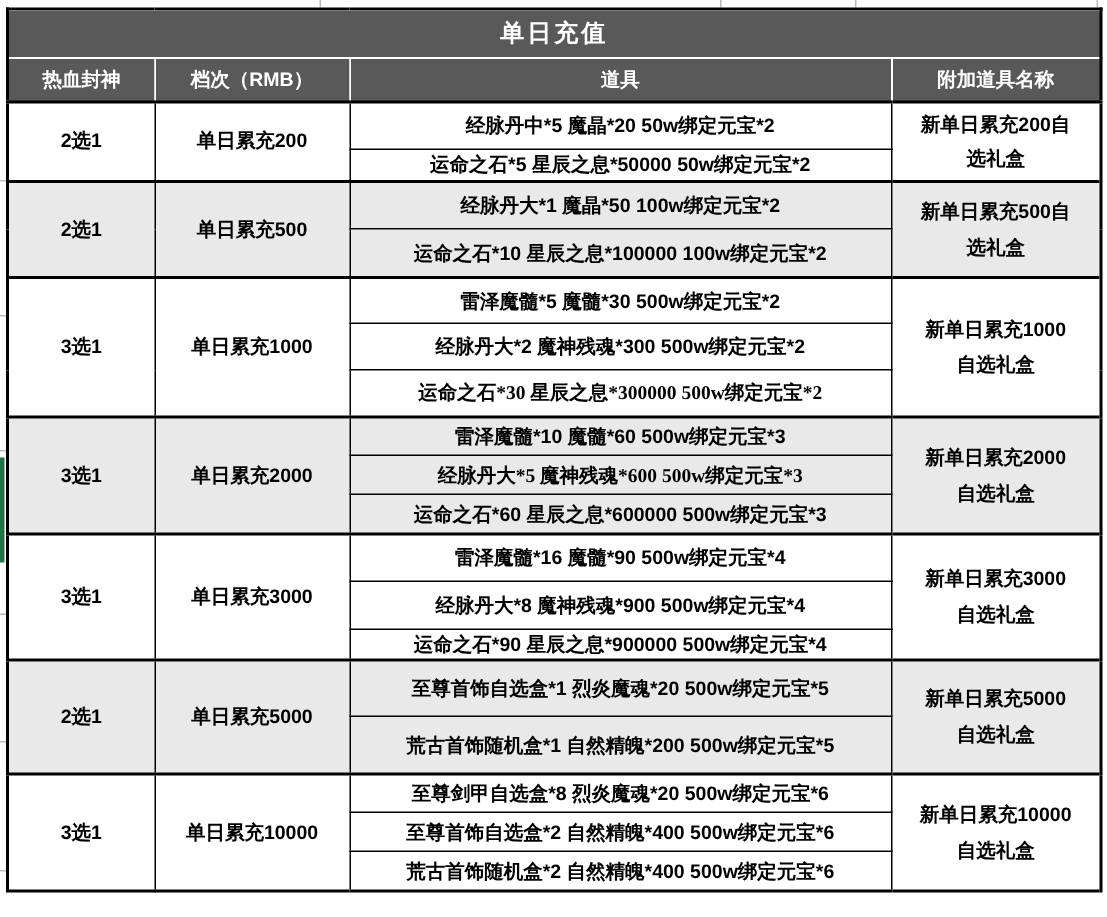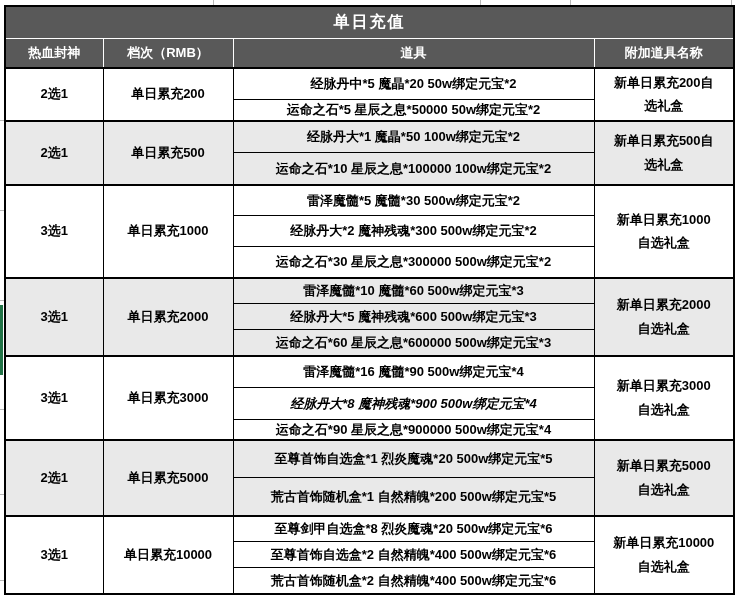--- a/index.html
+++ b/index.html
@@ -159,42 +159,42 @@
       </tr>
       <tr class="white gtop" style="height: 31px;">
         <td class="choice-cell" rowspan="3">3选1</td>
         <td class="tier-cell" rowspan="3">单日累充1000</td>
         <td class="item-cell">雷泽魔髓*5 魔髓*30 500w绑定元宝*2</td>
         <td class="gift-cell" rowspan="3">新单日累充1000自选礼盒</td>
       </tr>
       <tr class="white" style="height: 31px;">
         <td class="item-cell">经脉丹大*2 魔神残魂*300 500w绑定元宝*2</td>
       </tr>
-      <tr class="white" style="height: 31px;">
+      <tr class="white" style="height: 31px; font-family: Liberation Serif, serif;">
         <td class="item-cell">运命之石*30 星辰之息*300000 500w绑定元宝*2</td>
       </tr>
       <tr class="gray gtop" style="height: 26px;">
         <td class="choice-cell" rowspan="3">3选1</td>
         <td class="tier-cell" rowspan="3">单日累充2000</td>
         <td class="item-cell">雷泽魔髓*10 魔髓*60 500w绑定元宝*3</td>
         <td class="gift-cell" rowspan="3">新单日累充2000自选礼盒</td>
       </tr>
-      <tr class="gray" style="height: 26px;">
+      <tr class="gray" style="height: 26px; font-family: Liberation Serif, serif;">
         <td class="item-cell">经脉丹大*5 魔神残魂*600 500w绑定元宝*3</td>
       </tr>
       <tr class="gray" style="height: 26px; padding-left: 32px;">
         <td class="item-cell">运命之石*60 星辰之息*600000 500w绑定元宝*3</td>
       </tr>
       <tr class="white gtop" style="height: 32px;">
         <td class="choice-cell" rowspan="3">3选1</td>
         <td class="tier-cell" rowspan="3">单日累充3000</td>
         <td class="item-cell">雷泽魔髓*16 魔髓*90 500w绑定元宝*4</td>
         <td class="gift-cell" rowspan="3">新单日累充3000自选礼盒</td>
       </tr>
-      <tr class="white" style="height: 32px; font-style: italic;">
+      <tr class="white" style="height: 32px;">
         <td class="item-cell">经脉丹大*8 魔神残魂*900 500w绑定元宝*4</td>
       </tr>
       <tr class="white" style="height: 20px;">
         <td class="item-cell">运命之石*90 星辰之息*900000 500w绑定元宝*4</td>
       </tr>
       <tr class="gray gtop" style="height: 38px;">
         <td class="choice-cell" rowspan="2">2选1</td>
         <td class="tier-cell" rowspan="2">单日累充5000</td>
         <td class="item-cell">至尊首饰自选盒*1 烈炎魔魂*20 500w绑定元宝*5</td>
         <td class="gift-cell" rowspan="2">新单日累充5000自选礼盒</td>

